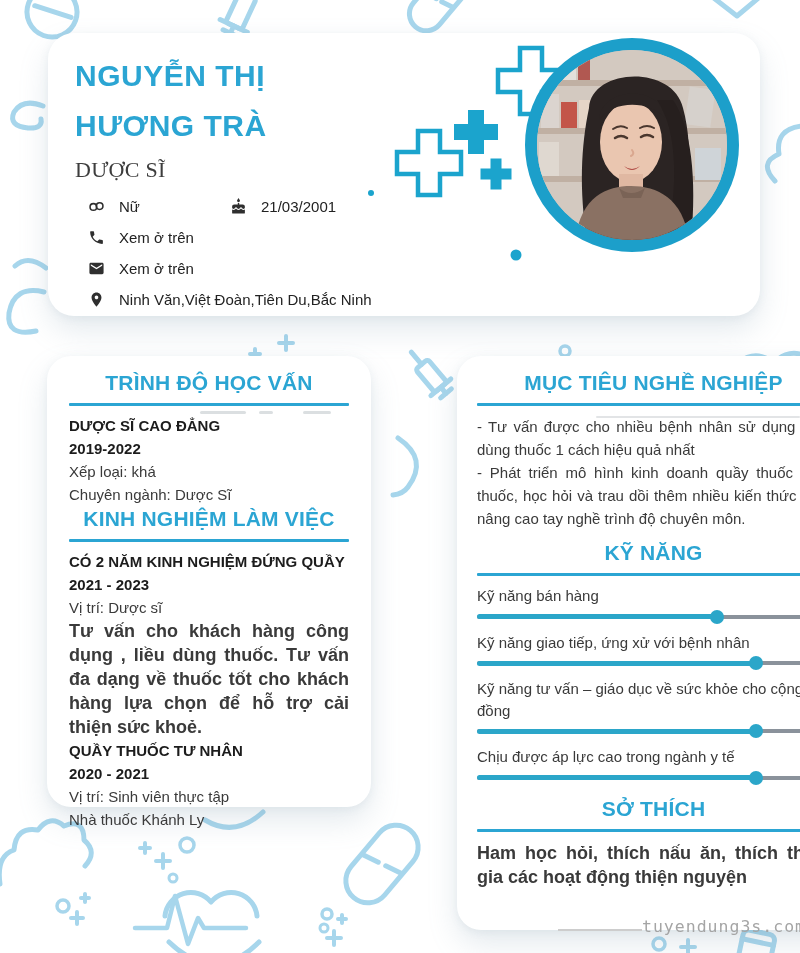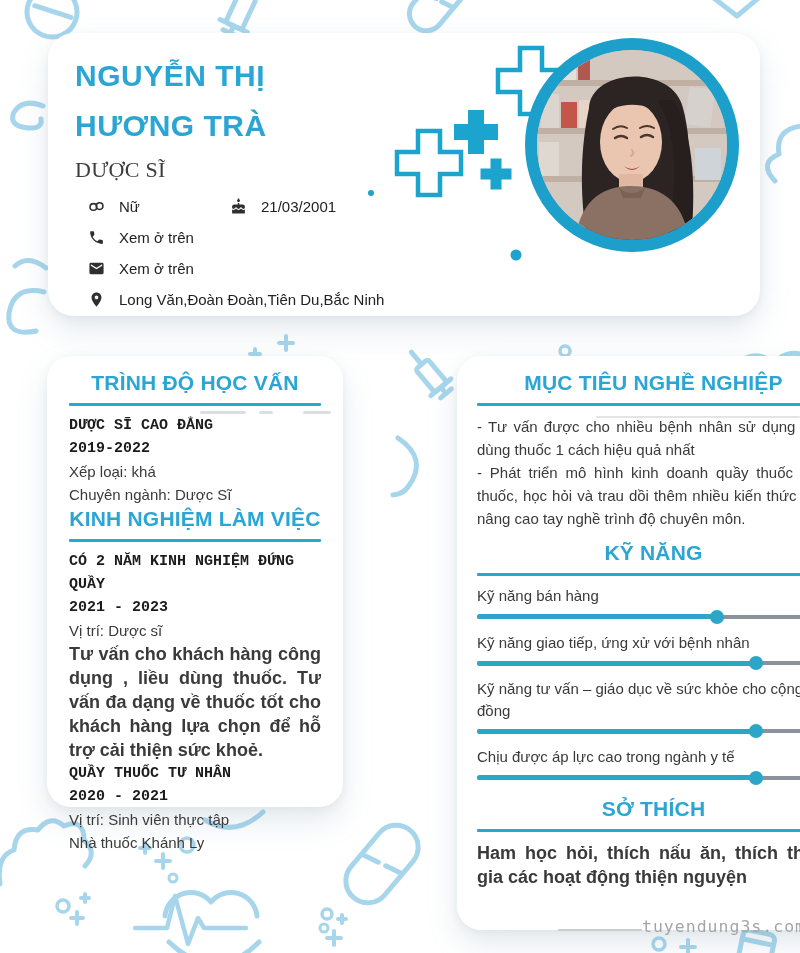--- a/index.html
+++ b/index.html
@@ -11,21 +11,21 @@
   body{
     position:relative;width:800px;height:953px;overflow:hidden;background:#fff;
     font-family:"Liberation Sans",sans-serif;color:var(--text);
   }
   .bg-pattern{position:absolute;left:0;top:0;z-index:0;}
   .card{
     position:absolute;background:#fff;border-radius:26px;z-index:2;
     box-shadow:0 14px 30px rgba(120,150,170,.20), 0 2px 8px rgba(120,150,170,.10);
   }
   .top-card{left:48px;top:33px;width:712px;height:283px;padding:18px 0 0 27px;}
-  .left-card{left:47px;top:356px;width:296px;height:451px;padding:14px 22px 0;border-radius:24px;}
+  .left-card{left:47px;top:356px;width:324px;height:451px;padding:14px 22px 0;border-radius:24px;}
   .right-card{left:435px;top:356px;width:393px;height:574px;padding:14px 20px 0;border-radius:24px;margin-left:22px;}
 
   .name{font-size:30px;font-weight:bold;line-height:50px;color:var(--accent);letter-spacing:.5px;}
   .job-title{font-size:22px;color:#3d3d3d;margin-top:6px;letter-spacing:.3px;font-family:Liberation Serif, serif;}
   .info{margin:8px 0 0 11px;}
   .info-row{display:flex;align-items:center;height:31px;font-size:15px;color:#222;}
   .info-cell{display:flex;align-items:center;}
   .info-cell.first{width:142px;}
   .icon{width:20px;height:18px;display:inline-flex;align-items:center;justify-content:center;margin-right:13px;flex:0 0 auto;}
   .icon svg{width:17px;height:17px;}
@@ -33,21 +33,21 @@
   .deco-crosses{position:absolute;left:360px;top:40px;z-index:2;}
   .photo{
     position:absolute;left:525px;top:38px;width:214px;height:214px;border-radius:50%;
     border:12px solid #1c9fca;overflow:hidden;z-index:3;background:#d3c9c0;
   }
   .photo svg{display:block;width:190px;height:190px;}
 
   h2.section{font-size:21px;font-weight:bold;line-height:26px;text-align:center;color:var(--accent);letter-spacing:.2px;}
   .rule{height:3px;background:var(--accent);margin-top:7px;border-radius:1px;}
   .line{font-size:15px;line-height:23px;color:var(--text);}
-  .line.b{font-weight:bold;color:var(--text-strong);font-family:Liberation Mono, monospace;}
+  .line.b{font-weight:bold;color:var(--text-strong);}
   .para{font-size:18px;line-height:24px;text-align:justify;color:var(--text);font-weight:bold;}
   .edu{margin-top:8px;}
   .sec2{}
   .job{margin-top:8px;}
   .job + .job{margin-top:0;}
   .obj{margin-top:9px;font-size:15px;line-height:23px;text-align:justify;}
   .skill-label{margin-top:9px;font-size:15px;line-height:21.5px;color:var(--text);}
   .slider{position:relative;height:13px;margin-top:3px;}
   .slider-track{position:absolute;left:0;right:0;top:5px;height:4px;border-radius:2px;background:var(--slider-track);}
   .slider-fill{position:absolute;left:0;top:4.5px;height:5px;border-radius:3px;background:var(--slider-fill);}
@@ -215,21 +215,21 @@
           </svg>
       </span>
       <span>Xem ở trên</span>
     </div>
     <div class="info-row">
       <span class="icon">
         <svg viewBox="0 0 24 24" fill="#2f2f2f">
             <path d="M12 2C8.13 2 5 5.13 5 9c0 5.25 7 13 7 13s7-7.75 7-13c0-3.87-3.13-7-7-7zm0 9.5c-1.38 0-2.5-1.12-2.5-2.5s1.12-2.5 2.5-2.5 2.5 1.12 2.5 2.5-1.12 2.5-2.5 2.5z"></path>
           </svg>
       </span>
-      <span>Long Văn,Đoàn Đoàn,Tiên Du,Bắc Ninh</span>
+      <span>Ninh Văn,Việt Đoàn,Tiên Du,Bắc Ninh</span>
     </div>
   </div>
 </div>
 
 <svg class="deco-crosses" width="230" height="230" viewBox="0 0 230 230">
   <g>
     <circle cx="11" cy="153" r="3" fill="#1ba4cd"></circle>
     <g transform="translate(69,123)">
       <path d="M-11 -32 H11 V-11 H32 V11 H11 V32 H-11 V11 H-32 V-11 H-11 Z" fill="none" stroke="#1ba4cd" stroke-width="4.5"></path>
     </g>

